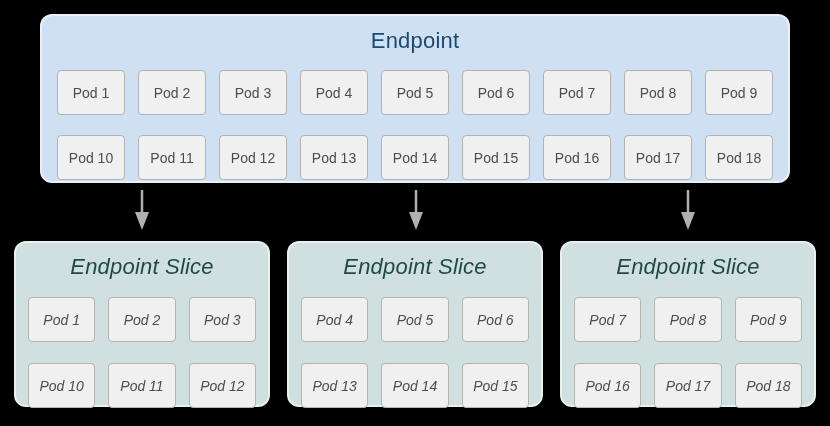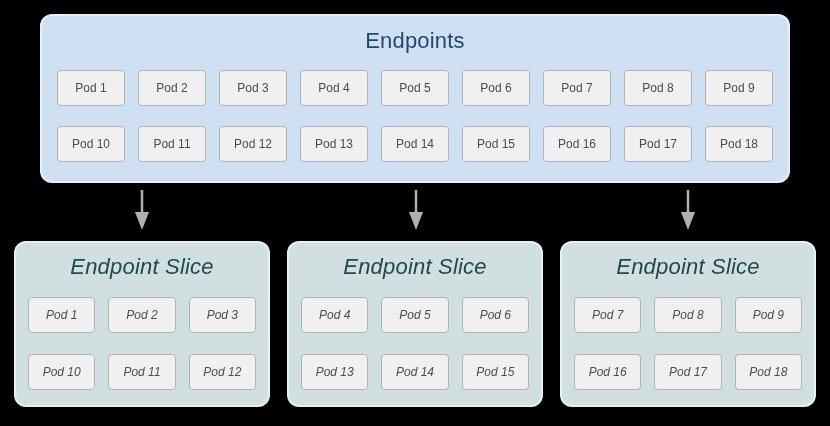--- a/index.html
+++ b/index.html
@@ -37,26 +37,26 @@
   .pod-grid{display:grid;}
   .cols-9{
     grid-template-columns:repeat(9,1fr);
     gap:20px 13px;padding:16px 15px 0 15px;
   }
   .cols-3{
     grid-template-columns:repeat(3,1fr);
     gap:21px 13px;padding:17px 12px 0 12px;
   }
   .pod{
-    height:36px;box-sizing:border-box;
+    height:45px;box-sizing:border-box;
     background:var(--pod-fill);
     border:1px solid var(--pod-border);
     border-radius:4px;
     color:var(--pod-text);
-    font-size:12px;
+    font-size:14px;
     display:flex;align-items:center;justify-content:center;
     white-space:nowrap;
   }
   .arrow{position:absolute;top:190px;width:16px;height:40px;}
   .arrow svg{display:block;}
   .arrow-1{left:134px;}
   .arrow-2{left:408px;}
   .arrow-3{left:680px;}
   .slice-row{
     position:absolute;left:14px;top:241px;width:802px;
@@ -70,21 +70,21 @@
     border-radius:12px;
     font-style:italic;
   }
 </style>
 </head>
 <body>
 
 <div>
 
   <div class="big-box endpoints-box">
-    <div class="box-title">Endpoints</div>
+    <div class="box-title">Endpoint</div>
     <div class="pod-grid cols-9">
 
         <div class="pod">Pod 1</div>
 
         <div class="pod">Pod 2</div>
 
         <div class="pod">Pod 3</div>
 
         <div class="pod">Pod 4</div>
 

